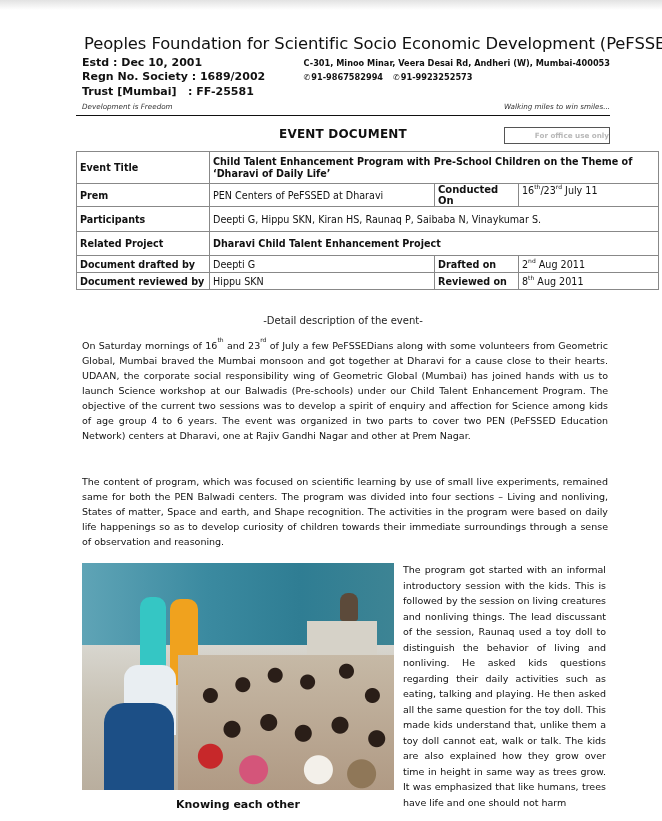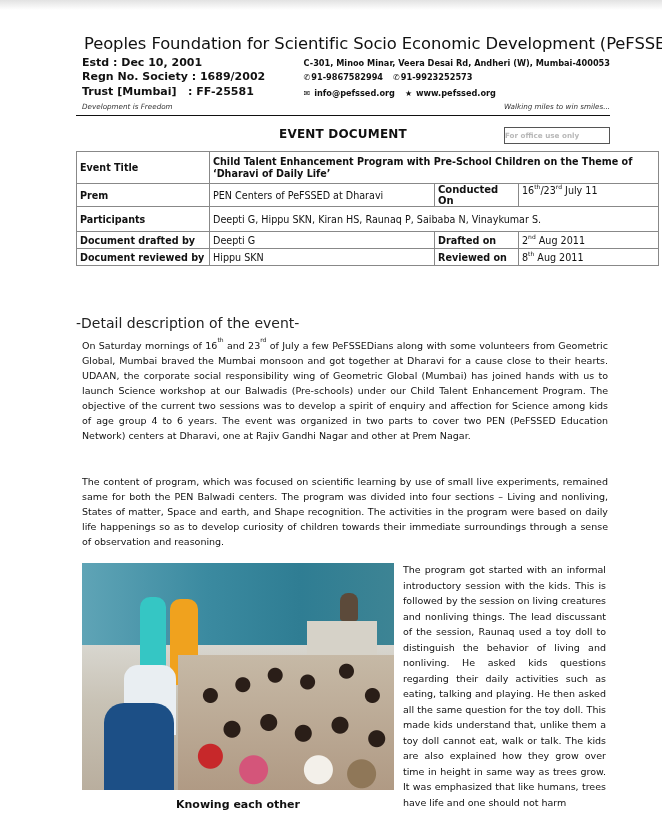--- a/index.html
+++ b/index.html
@@ -25,42 +25,42 @@
   .hdr-right .gap { display: inline-block; width: 10px; }
 
   .tagline { position: absolute; top: 102px; font-size: 7.2px; font-style: italic; color: #333; }
   .tagline.left { left: 6px; }
   .tagline.right { right: -2px; }
   .header-rule { position: absolute; left: 0; top: 115px; width: 534px; height: 0; border-top: 1px solid #111; }
 
   .doc-heading { position: absolute; left: 0; width: 534px; top: 127px; text-align: center; font-size: 12px; font-weight: bold; letter-spacing: 0.2px; }
   .office-box {
     position: absolute; left: 428px; top: 127px; width: 104px; height: 15px;
-    border: 1px solid #555; font-size: 7.2px; color: #b8b8b8; text-align: left; line-height: 15px;
+    border: 1px solid #555; font-size: 7.2px; color: #b8b8b8; text-align: right; line-height: 15px;
     font-weight: bold;
   }
 
   table.meta {
     position: absolute; left: 0; top: 151px; width: 583px;
     border-collapse: collapse; font-size: 9.6px;
   }
   table.meta td { border: 1px solid #888; padding: 0 3px; vertical-align: middle; }
   table.meta td.k { font-weight: bold; width: 126px; }
   table.meta td.bold { font-weight: bold; }
   table.meta tr.r-title td { height: 31px; }
   table.meta tr.r-venue td { height: 19px; }
   table.meta tr.r-part td { height: 24px; }
   table.meta tr.r-proj td { height: 23px; }
   table.meta tr.r-draft td, table.meta tr.r-review td { height: 16px; }
   table.meta tr.r-rem td { height: 18px; }
   .title-val { line-height: 12px; }
   sup { font-size: 6px; vertical-align: top; line-height: 6px; position: relative; top: -1px; }
   .conducted-val { white-space: nowrap; overflow: hidden; vertical-align: top !important; padding-top: 1px !important; line-height: 11px; height: 16px; }
 
-  .detail-caption { position: absolute; left: 0; width: 534px; top: 315px; font-size: 14px; color: #222; }
+  .detail-caption { position: absolute; left: 0; width: 534px; top: 315px; text-align: center; font-size: 10px; color: #222; }
 
   .para {
     position: absolute; left: 6px; width: 526px; font-size: 9.5px; line-height: 15px; text-align: justify; color: #111;
   }
   .para.p1 { top: 338px; }
   .para.p2 { top: 474px; }
 
   .photo {
     position: absolute; left: 6px; top: 563px; width: 312px; height: 227px; overflow: hidden;
     background: linear-gradient(#3f7f95 0%, #4a96a8 30%, #9fb2b0 45%, #c9c5b8 60%, #b8a08a 80%, #a8907a 100%);
@@ -109,23 +109,20 @@
     <div class="row"><span>Estd : Dec 10, 2001</span></div>
     <div class="row"><span>Regn No. Society : 1689/2002</span></div>
     <div class="row" style="white-space:pre"><span>Trust [Mumbai]   : FF-25581</span></div>
   </div>
 
   <div class="hdr-right">
     <div>C-301, Minoo Minar, Veera Desai Rd, Andheri (W), Mumbai-400053</div>
     <div>
       <span class="ico">✆</span><span>91-9867582994</span><span class="gap"></span><span class="ico">✆</span><span>91-9923252573</span>
     </div>
-    <div>
-      <span class="ico">✉</span> <span>info@pefssed.org</span><span class="gap"></span><span class="ico">★</span> <span>www.pefssed.org</span>
-    </div>
   </div>
 
   <div class="tagline left">Development is Freedom</div>
   <div class="tagline right">Walking miles to win smiles...</div>
   <div class="header-rule"></div>
 
   <div class="doc-heading">EVENT DOCUMENT</div>
   <div class="office-box">For office use only</div>
 
   <table class="meta">
@@ -136,20 +133,24 @@
     </tr>
     <tr class="r-venue">
       <td class="k">Prem</td>
       <td style="width:205px">PEN Centers of PeFSSED at Dharavi</td>
       <td class="bold" style="width:77px;font-size:10px">Conducted On</td>
       <td class="conducted-val"><span>16</span><sup>th</sup><span>/23</span><sup>rd</sup><span> July 11</span></td>
     </tr>
     <tr class="r-part">
       <td class="k">Participants</td>
       <td colspan="3">Deepti G, Hippu SKN, Kiran HS, Raunaq P, Saibaba N, Vinaykumar S.</td>
+    </tr>
+    <tr class="r-proj">
+      <td class="k">Related Project</td>
+      <td class="bold" colspan="3">Dharavi Child Talent Enhancement Project</td>
     </tr>
     <tr class="r-draft">
       <td class="k">Document drafted by</td>
       <td colspan="1" style="width:218px">Deepti G</td>
       <td class="bold">Drafted on</td>
       <td><span>2</span><sup>nd</sup><span> Aug 2011</span></td>
     </tr>
     <tr class="r-review">
       <td class="k">Document reviewed by</td>
       <td>Hippu SKN</td>

